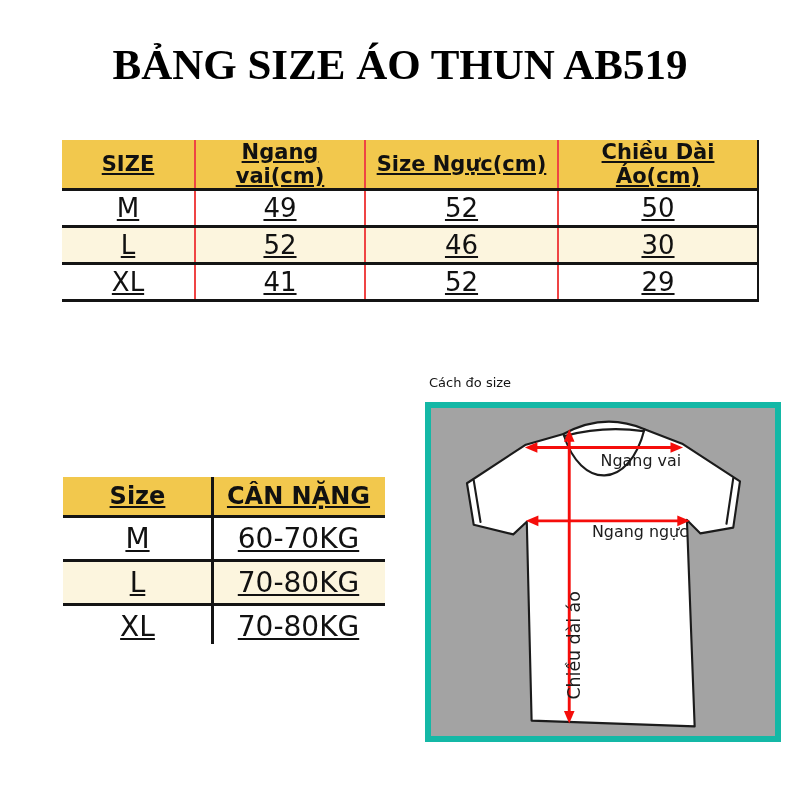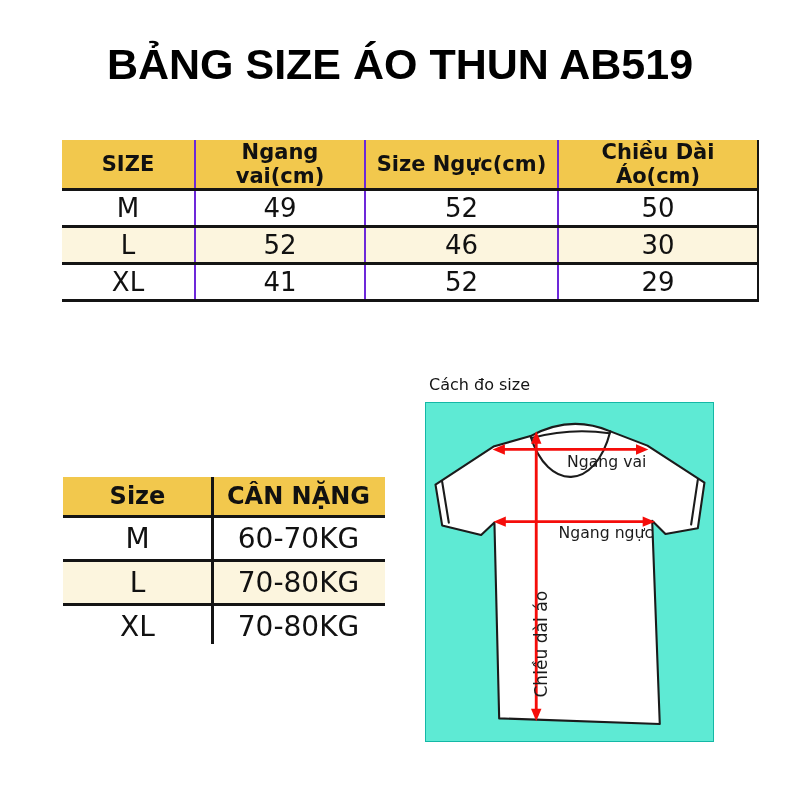--- a/index.html
+++ b/index.html
@@ -1,51 +1,51 @@
 <!DOCTYPE html>
 <html><head>
 <meta charset="utf-8">
 <style>
   html,body{margin:0;padding:0;background:#fff;}
   .page{position:relative;width:800px;height:800px;background:#ffffff;overflow:hidden;
         font-family:"DejaVu Sans", sans-serif;color:#111;}
 
   
   .title{position:absolute;left:0;top:40px;width:800px;text-align:center;
-         font-family:Liberation Sans, sans-serif;font-weight:bold;font-size:43px;
+         font-family:Liberation Serif, serif;font-weight:bold;font-size:43px;
          color:#000;white-space:nowrap;}
 
   
-  table{border-collapse:collapse;table-layout:fixed;}
+  table{border-collapse:collapse;table-layout:fixed;text-decoration:underline;}
   .size-table{position:absolute;left:62px;top:140px;}
   .size-table th,.size-table td{
       border-bottom:3px solid #141414;text-align:center;vertical-align:middle;padding:0;}
   .size-table th{background:#F2C84D;height:39px;font-size:21px;font-weight:bold;}
   .size-table td{height:34px;font-size:26px;font-weight:normal;}
-  .size-table th+th,.size-table td+td{border-left:2px solid #6d28d9;}
+  .size-table th+th,.size-table td+td{border-left:2px solid #ef4444;}
   .size-table th:last-child,.size-table td:last-child{border-right:2px solid #141414;}
   .size-table tr.stripe td{background:#FCF5DE;}
   .c0{width:133px}.c1{width:170px}.c2{width:193px}.c3{width:200px}
 
   
   .weight-wrap{position:absolute;left:63px;top:477px;width:322px;}
   .weight-table{width:322px;}
   .weight-table th,.weight-table td{text-align:center;vertical-align:middle;padding:0;border:none;}
   .weight-table th{background:#F2C84D;height:38px;font-size:24px;font-weight:bold;
                    border-bottom:3px solid #141414;}
   .weight-table td{height:41px;font-size:28px;}
   .weight-table tr.rb td{border-bottom:3px solid #141414;}
   .weight-table tr.stripe td{background:#FCF5DE;}
   .w0{width:149px}.w1{width:173px}
   .col-divider{position:absolute;left:148px;top:0;width:3px;height:167px;background:#141414;}
 
   
-  .diagram-caption{position:absolute;left:429px;top:375px;font-size:16px;color:#141414;}
-  .diagram-box{position:absolute;left:425px;top:402px;width:289px;height:340px;
-               border:1px solid #14b8a6;box-sizing:border-box;background:#5eead4;}
+  .diagram-caption{position:absolute;left:429px;top:375px;font-size:13px;color:#141414;}
+  .diagram-box{position:absolute;left:425px;top:402px;width:356px;height:340px;
+               border:6px solid #14b8a6;box-sizing:border-box;background:#a3a3a3;}
   .diagram-box svg{display:block;width:100%;height:100%;}
 </style>
 </head>
 <body>
 
 <div class="page">
 
   <div class="title">BẢNG SIZE ÁO THUN AB519</div>
 
   <table class="size-table">

